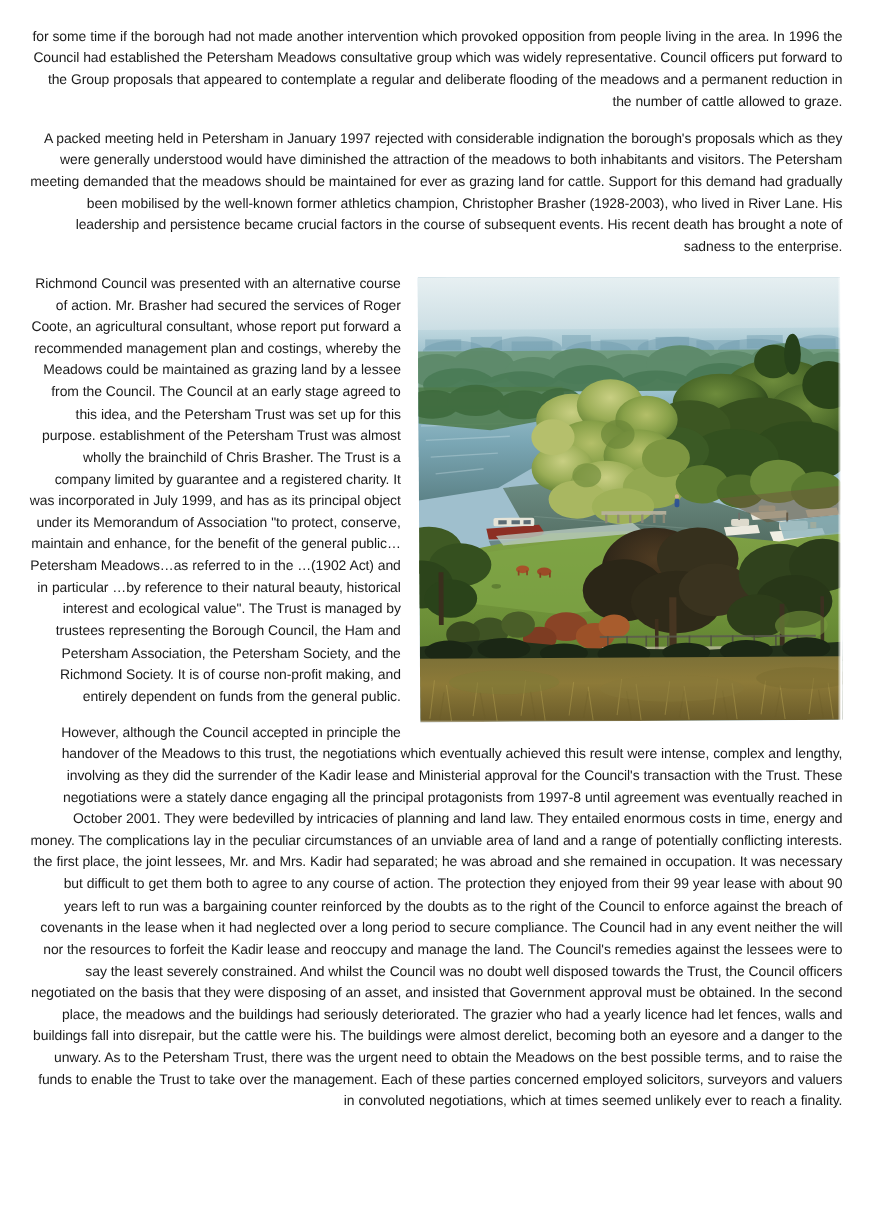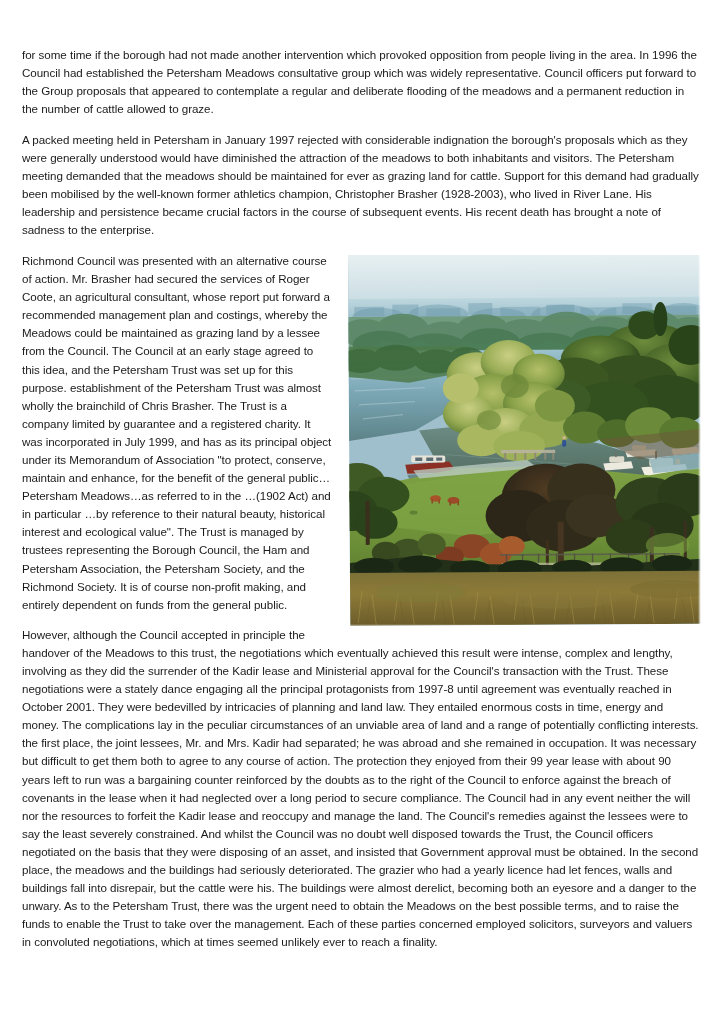--- a/index.html
+++ b/index.html
@@ -18,24 +18,23 @@
     position: relative;
     width: 724px;
     height: 1024px;
     background: #ffffff;
     box-sizing: border-box;
     padding: 22px 22px 0 22px;
   }
   .doc-body {
     font-size: 11.6px;
     line-height: 18.1px;
-    text-align: left;
+    text-align: right;
     letter-spacing: -0.06px;
     word-spacing: 0.1px;
-    margin-top: 24px;
   }
   p.para {
     margin: 0 0 12.5px 0;
   }
   p.para.tight { margin-bottom: 12px; }
 
   
   .photo-figure {
     float: right;
     width: 354px;

